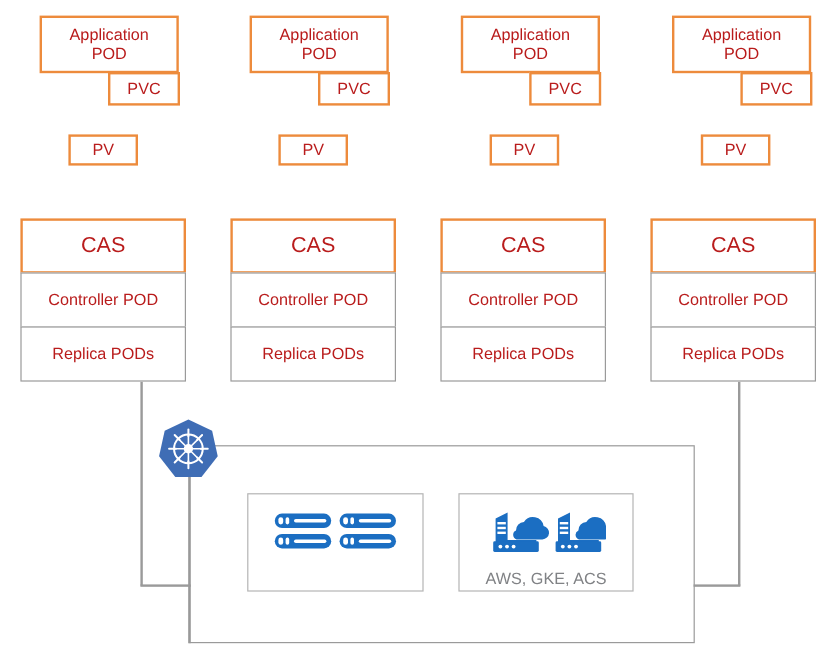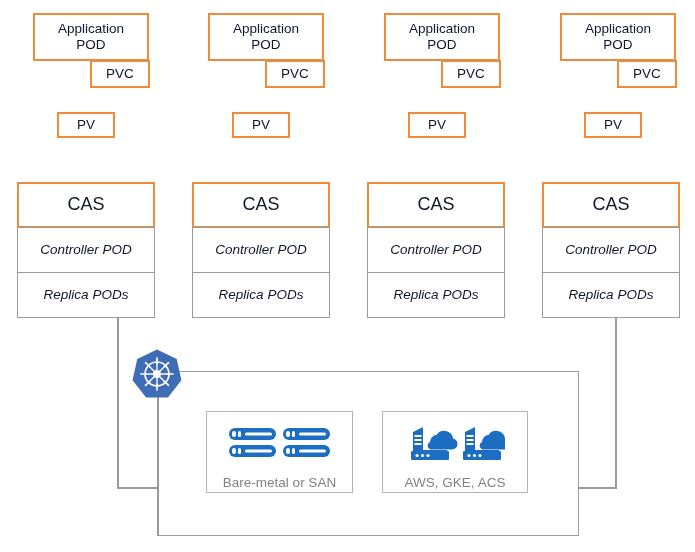--- a/index.html
+++ b/index.html
@@ -20,21 +20,21 @@
   }
 
   
   .box {
     position: absolute;
     box-sizing: border-box;
     display: flex;
     align-items: center;
     justify-content: center;
     text-align: center;
-    color: #0f172a;
+    color: #b91c1c;
     background: #ffffff;
     line-height: 1.22;
   }
   .orange {
     border: 2px solid #ED8B3C;
   }
   .gray {
     border: 1.6px solid #9a9a9a;
   }
   .app-pod {
@@ -49,21 +49,20 @@
     font-size: 13.5px;
     z-index: 3;
   }
   .cas-head {
     font-size: 18px;
     z-index: 3;
   }
   .cas-row {
     font-size: 13.5px;
     z-index: 3;
-    font-style: italic;
   }
 
   
   .line {
     position: absolute;
     background: #9a9a9a;
     z-index: 1;
   }
   .vline { width: 1.6px; }
   .hline { height: 1.6px; }
@@ -262,21 +261,20 @@
           <rect x="64" y="6" width="3" height="6" rx="1.5" fill="#ffffff"></rect>
           <rect x="71" y="7.5" width="27" height="3" rx="1.5" fill="#ffffff"></rect>
 
           <rect x="55" y="20" width="47" height="12" rx="6"></rect>
           <rect x="58" y="23" width="4" height="6" rx="2" fill="#ffffff"></rect>
           <rect x="64" y="23" width="3" height="6" rx="1.5" fill="#ffffff"></rect>
           <rect x="71" y="24.5" width="27" height="3" rx="1.5" fill="#ffffff"></rect>
         </g>
       </svg>
     </div>
-    <div class="tile-label">Bare-metal or SAN</div>
   </div>
 
   <div class="tile" style="left:382px; top:411px; width:146px; height:82px;">
     <div class="tile-icons">
       <svg width="100" height="44" viewBox="0 0 100 44" aria-hidden="true">
         <g fill="#1B6EC2">
 
           <g transform="translate(0,0)">
             <path d="M8 9 L8 34 L42 34 L42 27 L18 27 L18 4 Z"></path>
             <rect x="9.5" y="12" width="7" height="2" fill="#ffffff"></rect>

